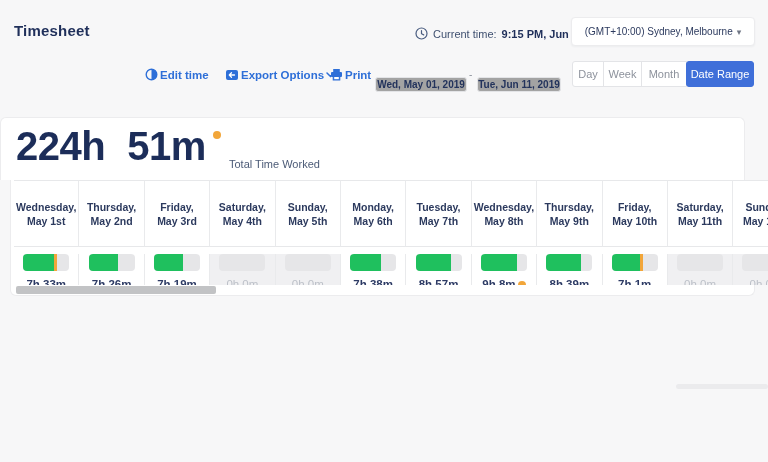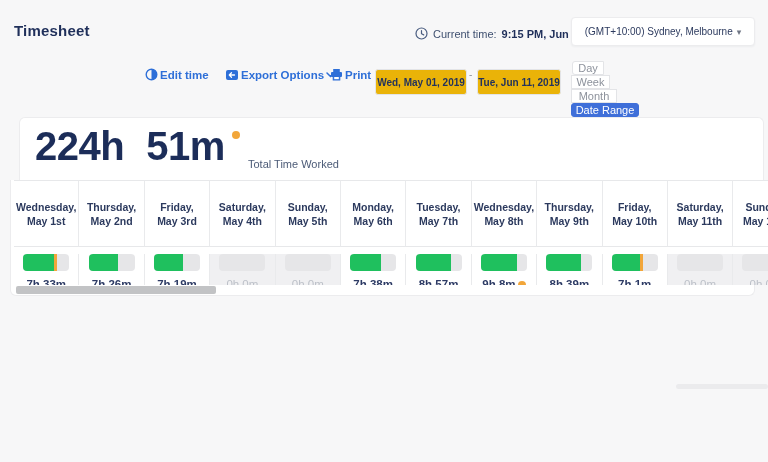--- a/index.html
+++ b/index.html
@@ -31,43 +31,43 @@
   .tz-select .caret{font-size:9px;color:#6f7684;margin-left:4px;}
   
   .toolbar{position:absolute;left:0;top:61px;width:768px;height:27px;}
   .tool-link{
     position:absolute;display:flex;align-items:center;gap:2px;
     height:27px;color:#2e6fd8;font-size:11.5px;font-weight:700;cursor:pointer;
     white-space:nowrap;
   }
   .tool-link svg{display:block;}
   .date-box{
-    position:absolute;top:8px;height:26px;background:#eab308;
+    position:absolute;top:16px;height:15px;background:#a3a3a3;
     border:1px solid #e3e4e7;border-radius:3px;box-sizing:border-box;
     display:flex;align-items:center;justify-content:center;
     font-size:10px;font-weight:700;color:#23335c;cursor:pointer;
   }
   .date-dash{
     position:absolute;top:0;height:26px;display:flex;align-items:center;
     font-size:10px;color:#8d929c;
   }
-  .seg{position:absolute;top:0;height:32px;display:flex;flex-direction:column;}
+  .seg{position:absolute;top:0;height:32px;display:flex;}
   .seg-btn{
     height:26px;background:#fff;border:1px solid #e3e4e7;box-sizing:border-box;
     display:flex;align-items:center;justify-content:center;
     font-size:11px;color:#8d929c;cursor:pointer;margin-left:-1px;
   }
   .seg-btn:first-child{border-radius:3px 0 0 3px;margin-left:0;}
   .seg-btn.active{
     background:#3f6fd9;border-color:#3f6fd9;color:#fff;font-weight:400;
     border-radius:3px;
   }
   
   .summary-card{
-    position:absolute;left:19px;top:117px;width:745px;height:63px;
+    position:absolute;left:0;top:117px;width:745px;height:63px;
     background:#fff;border:1px solid #ececee;border-bottom:none;
     border-radius:6px 6px 0 0;box-sizing:border-box;
   }
   .total-line{position:absolute;left:15px;top:6px;display:flex;align-items:baseline;}
   .total-h,.total-m{font-size:40px;font-weight:700;color:#1c2d59;letter-spacing:-.5px;}
   .total-m{margin-left:22px;}
   .sum-warn{
     position:absolute;left:212px;top:13px;width:8px;height:8px;border-radius:50%;
     background:#f2a63a;
   }

